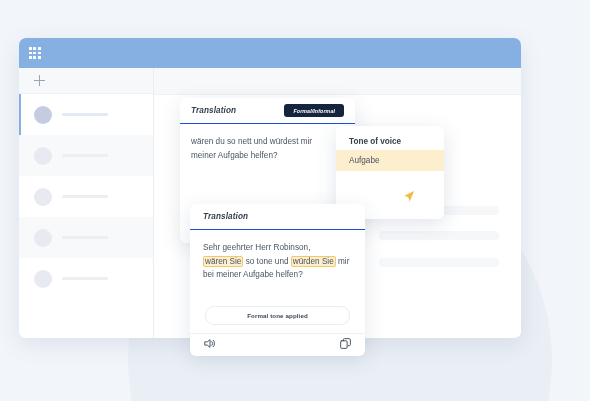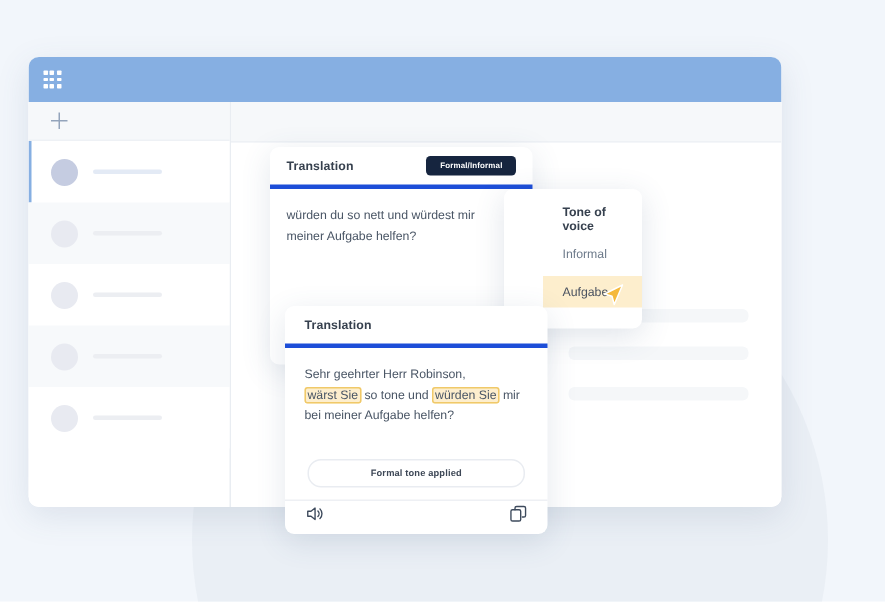--- a/index.html
+++ b/index.html
@@ -144,24 +144,25 @@
   }
 
   
   .card {
     position: absolute;
     background: #ffffff;
     border-radius: 6px;
     box-shadow: 0 5px 20px rgba(65,90,125,0.14);
   }
   .card-head {
-    border-bottom: 3px solid #1d4ed8;
+    border-bottom: 1px solid #1d4ed8;
     display: flex;
     align-items: center;
     justify-content: space-between;
+    font-style: italic;
   }
   .card-title {
     font-size: 8.2px;
     font-weight: bold;
     color: #36404e;
     letter-spacing: 0.1px;
   }
   .badge {
     background: #16253f;
     color: #ffffff;
@@ -185,28 +186,27 @@
     height: 145px;
   }
   #card-source .card-head { height: 25px; padding: 0 11px; }
   #card-source .card-text { padding: 11px 11px 0 11px; }
 
   
   #tone-dropdown {
     position: absolute;
     left: 336px;
     top: 126px;
-    width: 92px;
+    width: 108px;
     height: 93px;
     background: #ffffff;
     border-radius: 6px;
     box-shadow: 0 5px 20px rgba(65,90,125,0.16);
     padding-top: 11px;
     box-sizing: border-box;
-    padding-left: 26px;
   }
   #tone-heading {
     font-size: 8.2px;
     font-weight: bold;
     color: #36404e;
     padding: 0 13px 0 13px;
   }
   .tone-option {
     font-size: 8.2px;
     color: #6d7a8a;
@@ -330,38 +330,37 @@
 
   </div>
 </div>
 
 <div id="card-source" class="card">
   <div class="card-head">
     <span class="card-title">Translation</span>
     <span class="badge">Formal/Informal</span>
   </div>
   <div class="card-text">
-    <div>würden du so nett und würdest mir</div>
+    <div>wären du so nett und würdest mir</div>
     <div>meiner Aufgabe helfen?</div>
   </div>
 </div>
 
 <div id="tone-dropdown">
   <div id="tone-heading">Tone of voice</div>
-  <div class="tone-option">Informal</div>
   <div class="tone-option selected">Aufgabe</div>
 </div>
 
 <div id="card-result" class="card">
   <div class="card-head">
     <span class="card-title">Translation</span>
   </div>
   <div class="card-text">
     <div>Sehr geehrter Herr Robinson,</div>
-    <div><span class="hl">wärst Sie</span><span> so tone und </span><span class="hl">würden Sie</span><span> mir</span></div>
+    <div><span class="hl">wären Sie</span><span> so tone und </span><span class="hl">würden Sie</span><span> mir</span></div>
     <div>bei meiner Aufgabe helfen?</div>
   </div>
 
   <div id="applied-button">Formal tone applied</div>
 
   <div id="card-footer">
     <span>
       <svg width="13" height="13" viewBox="0 0 24 24" fill="none" stroke="#3d4a5c" stroke-width="1.7" stroke-linecap="round" stroke-linejoin="round">
         <polygon points="4,9 8,9 13,5 13,19 8,15 4,15" fill="none"></polygon>
         <path d="M16.5 8.5a5 5 0 0 1 0 7"></path>

